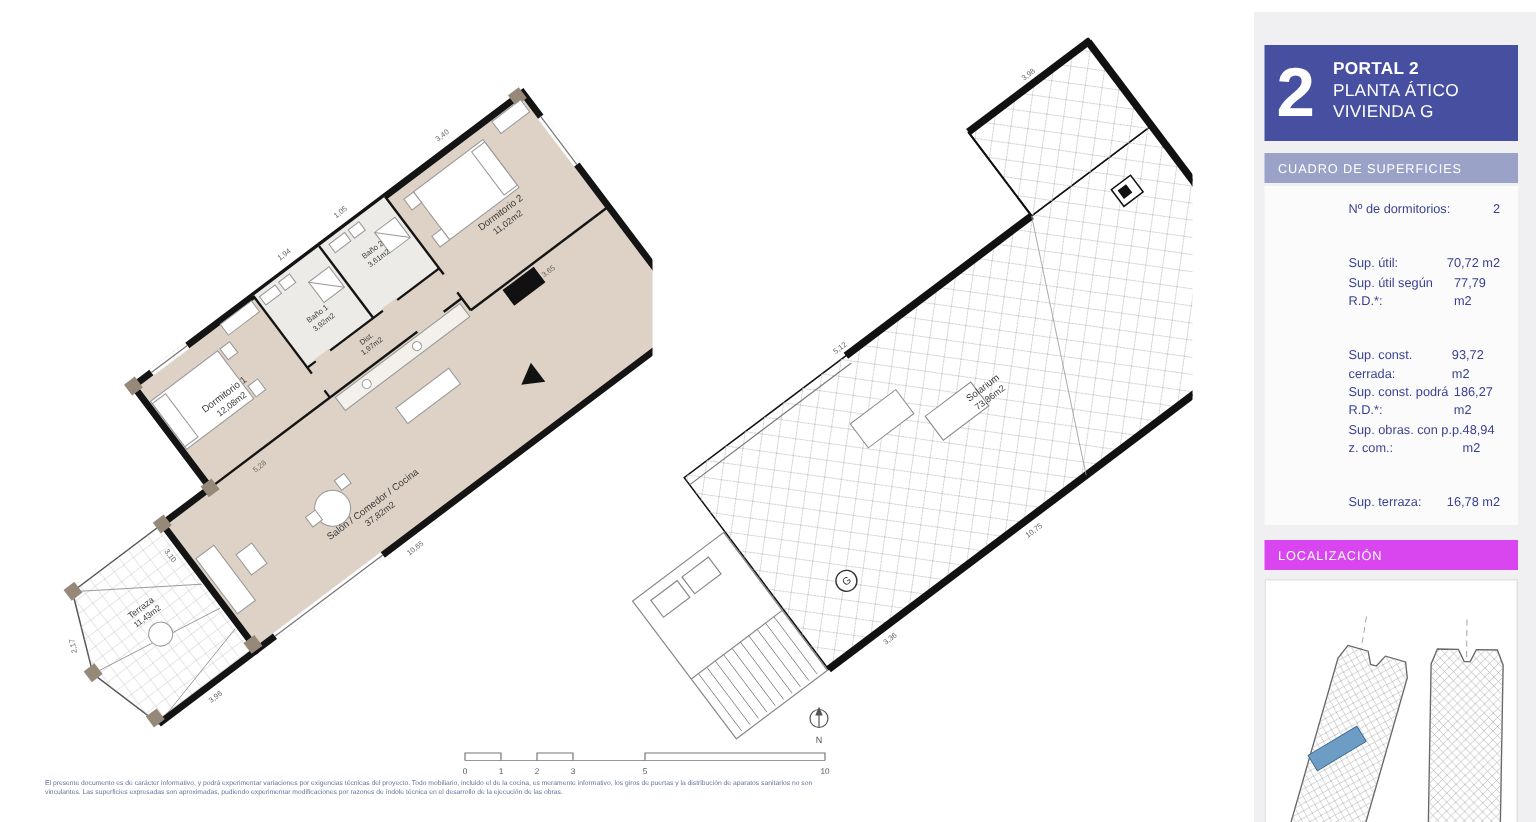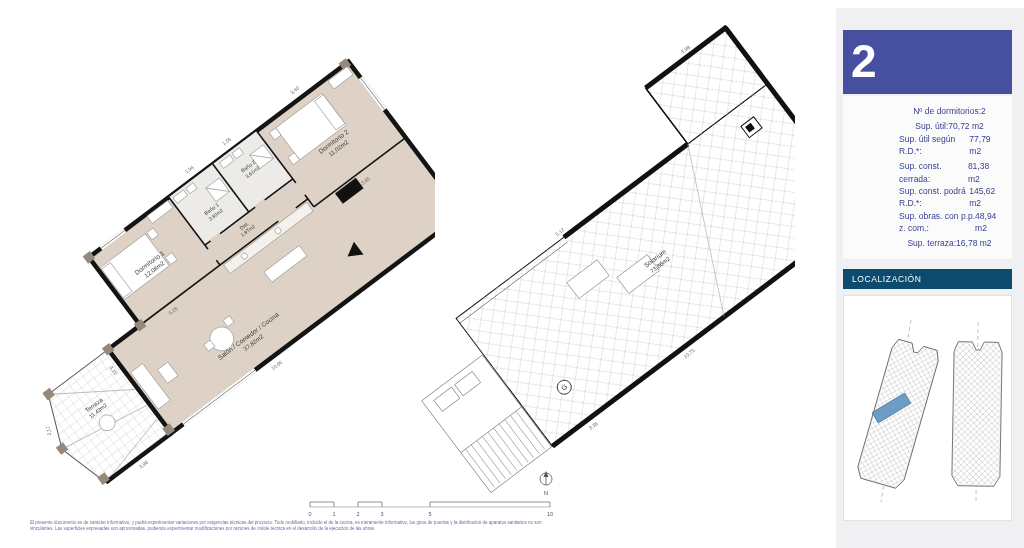--- a/index.html
+++ b/index.html
@@ -16,27 +16,27 @@
     margin:22px 12px 0 7px;background:#4750a0;color:#fff;
     display:flex;align-items:center;padding:8px 10px 10px 8px;
   }
   .header-box .numeral{font-size:46px;font-weight:bold;line-height:1;margin-right:12px;}
   .header-box .titles{font-size:11.5px;line-height:1.3;letter-spacing:.2px;}
   .header-box .titles .t1{font-weight:bold;}
   .bar{
     margin:8px 12px 0 7px;color:#fff;font-size:8.5px;letter-spacing:.6px;
     padding:5px 9px;background:#9aa2c8;
   }
-  .bar.localization{background:#0c4a6e;margin-top:10px;}
+  .bar.localization{background:#d946ef;margin-top:10px;}
   .table-card{
     margin:2px 12px 0 7px;background:#fbfbfc;padding:9px 12px 10px 12px;
     font-size:8.5px;color:#3a4291;
   }
-  .srow{display:flex;justify-content:center;line-height:1.45;padding-left:44px;}
-  .srow.gap{margin-top:3px;}
+  .srow{display:flex;justify-content:space-between;line-height:1.45;padding-left:44px;}
+  .srow.gap{margin-top:24px;}
   .map-card{
     margin:6px 12px 0 7px;background:#ffffff;border:1px solid #e2e2e4;height:224px;
     display:flex;align-items:center;justify-content:center;
   }
 
   
   .footer-disclaimer{
     position:absolute;left:30px;top:519px;width:1120px;
     font-size:9px;line-height:12px;color:#64749e;
     transform:scale(0.5);transform-origin:0 0;
@@ -257,43 +257,49 @@
 
   <div class="footer-disclaimer">
     <div>El presente documento es de carácter informativo, y podrá experimentar variaciones por exigencias técnicas del proyecto. Todo mobiliario, incluido el de la cocina, es meramente informativo, los giros de puertas y la distribución de aparatos sanitarios no son</div>
     <div>vinculantes. Las superficies expresadas son aproximadas, pudiendo experimentar modificaciones por razones de índole técnica en el desarrollo de la ejecución de las obras.</div>
   </div>
 </div>
 
 <aside class="panel">
   <div class="header-box">
     <div class="numeral">2</div>
+    <div class="titles">
+      <div class="t1">PORTAL 2</div>
+      <div>PLANTA ÁTICO</div>
+      <div>VIVIENDA G</div>
+    </div>
   </div>
 
+  <div class="bar">CUADRO DE SUPERFICIES</div>
 
   <div class="table-card">
     <div class="srow">
       <span>Nº de dormitorios:</span>
       <span>2</span>
     </div>
     <div class="srow gap">
       <span>Sup. útil:</span>
       <span>70,72 m2</span>
     </div>
     <div class="srow">
       <span>Sup. útil según R.D.*:</span>
       <span>77,79 m2</span>
     </div>
     <div class="srow gap">
       <span>Sup. const. cerrada:</span>
-      <span>81,38 m2</span>
+      <span>93,72 m2</span>
     </div>
     <div class="srow">
       <span>Sup. const. podrá R.D.*:</span>
-      <span>145,62 m2</span>
+      <span>186,27 m2</span>
     </div>
     <div class="srow">
       <span>Sup. obras. con p.p. z. com.:</span>
       <span>48,94 m2</span>
     </div>
     <div class="srow gap">
       <span>Sup. terraza:</span>
       <span>16,78 m2</span>
     </div>
   </div>

